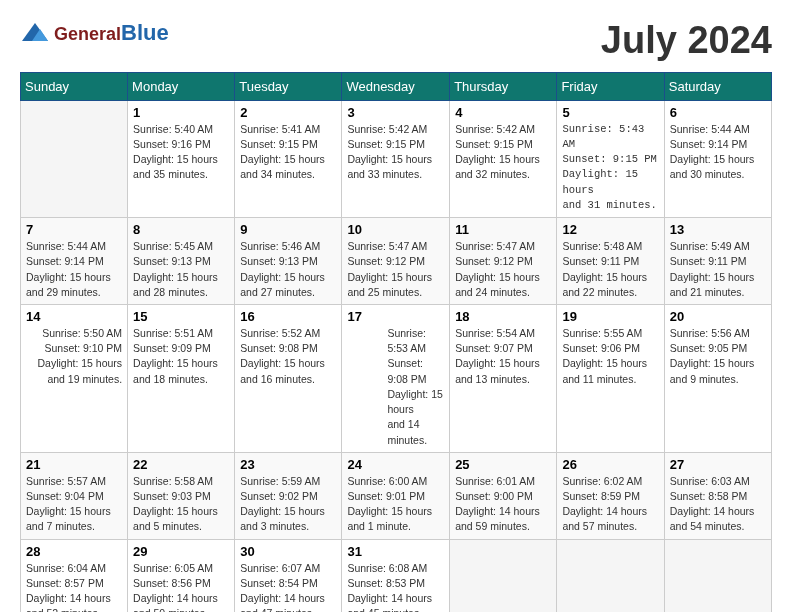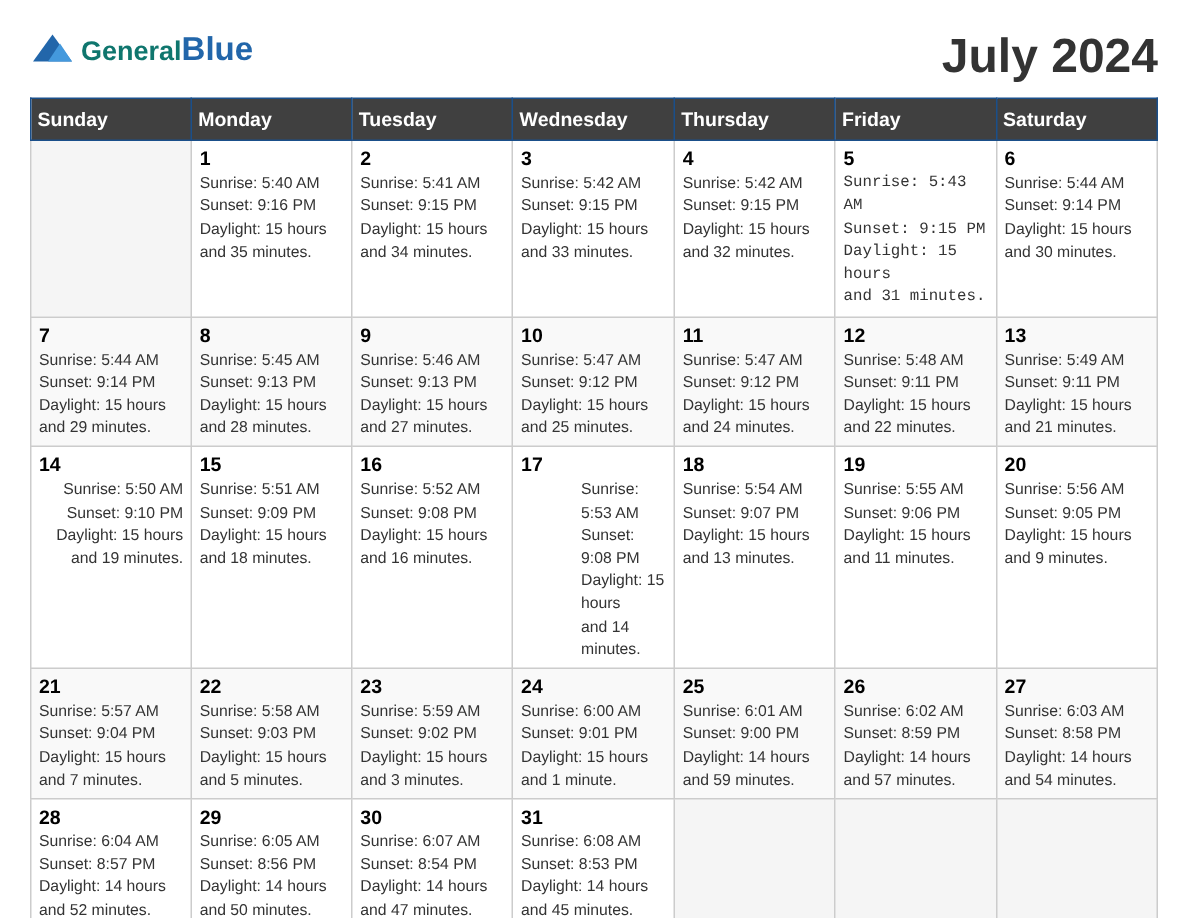--- a/index.html
+++ b/index.html
@@ -17,56 +17,56 @@
       margin-bottom: 10px;
     }
     .logo {
       display: flex;
       align-items: center;
       gap: 4px;
     }
     .logo-text-general {
       font-size: 18px;
       font-weight: bold;
-      color: #0f766e;
+      color: #7f1d1d;
     }
     .logo-text-blue {
       font-size: 22px;
       font-weight: bold;
       color: #2266aa;
     }
     .logo-icon {
       width: 30px;
       height: 24px;
     }
     .title-section {
       text-align: right;
     }
     .calendar-title {
-      font-size: 32px;
+      font-size: 38px;
       font-weight: bold;
       color: #333;
       line-height: 1.1;
     }
     .calendar-subtitle {
       font-size: 16px;
       color: #555;
     }
     table {
       width: 100%;
       border-collapse: collapse;
       font-size: 11px;
     }
     thead tr th {
-      background-color: #404040;
+      background-color: #0f766e;
       color: #fff;
       padding: 6px 4px;
       text-align: left;
       font-size: 13px;
-      font-weight: bold;
+      font-weight: normal;
       border: 1px solid #1a4f8a;
     }
     tbody tr td {
       border: 1px solid #ccc;
       padding: 4px 5px;
       vertical-align: top;
       width: 108px;
       min-height: 80px;
       background: #fff;
     }

